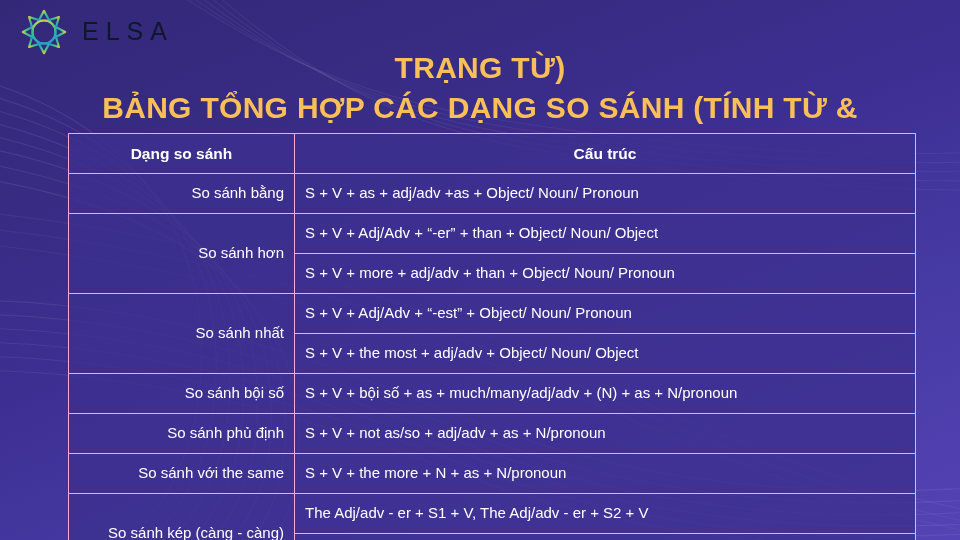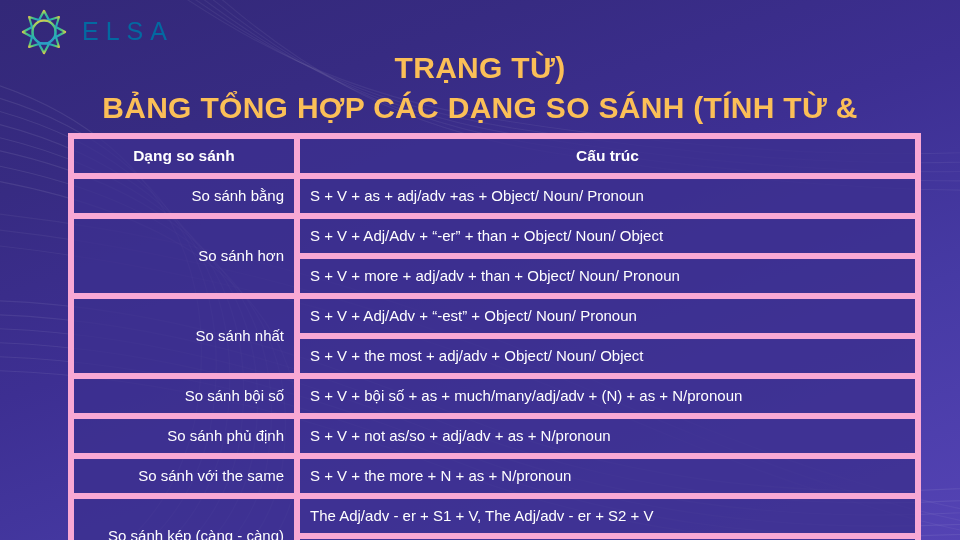--- a/index.html
+++ b/index.html
@@ -35,21 +35,21 @@
     position: absolute;
     left: 18px;
     top: 6px;
     display: flex;
     align-items: center;
     gap: 12px;
     z-index: 5;
   }
   .logo-mark { width: 52px; height: 52px; display:block; }
   .logo-word {
-    color: #0369a1;
+    color: #0f172a;
     font-size: 25px;
     letter-spacing: 7px;
     font-weight: 400;
     line-height: 1;
     padding-bottom: 2px;
   }
 
   
   .title {
     position: absolute;
@@ -72,21 +72,21 @@
     top: 133px;
     width: 847px;
     z-index: 4;
   }
   table.cmp {
     width: 100%;
     border-collapse: collapse;
     table-layout: fixed;
   }
   table.cmp th, table.cmp td {
-    border: 6px solid #f9a8d4;
+    border: 1px solid #f9a8d4;
     background: rgba(60, 47, 143, 0.80);
     color: #ffffff;
     font-size: 15px;
     font-weight: 400;
     padding: 7px 10px;
     vertical-align: middle;
     white-space: nowrap;
     line-height: 1.25;
   }
   table.cmp th {

